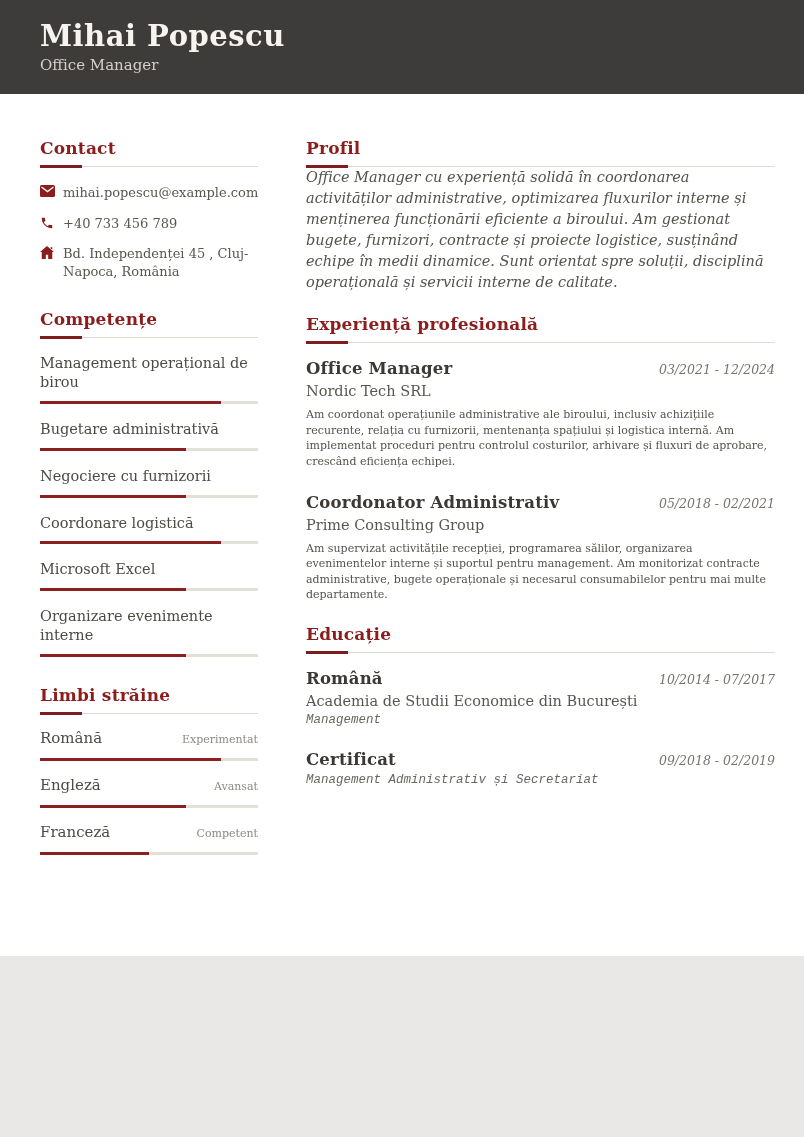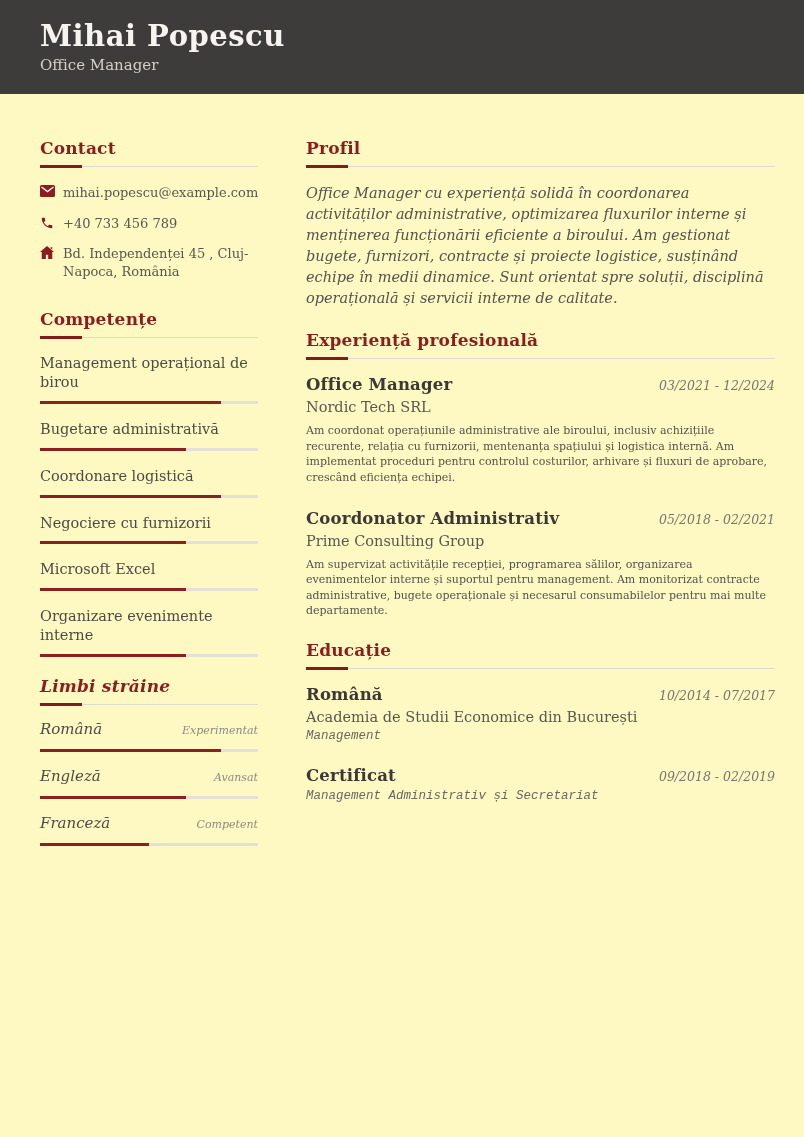--- a/index.html
+++ b/index.html
@@ -2,22 +2,22 @@
 <html><head>
 <meta charset="utf-8">
 <style>
   * { margin:0; padding:0; box-sizing:border-box; }
   html,body { width:804px; }
   body {
     font-family:"DejaVu Serif","Liberation Serif",serif;
     background:#e9e8e6;
   }
   .page {
-    width:804px; height:1137px;
-    background:#fef9c3;
+    width:804px; height:956px;
+    background:#ffffff;
     overflow:hidden;
   }
   
   .hdr {
     background:#3e3c3b;
     height:94px;
     padding:20px 40px 0 40px;
   }
   .hdr-name {
     color:#f7f4ef;
@@ -71,29 +71,29 @@
   .skill-item { margin-top:16px; }
   .skill-label { font-size:14.5px; color:#4e4b46; line-height:1.3; }
   .bar {
     margin-top:9px;
     height:3px;
     background:#e3dfd9;
     width:100%;
   }
   .bar-fill { height:3px; background:#8b2020; }
   
-  .langs { margin-top:19px;font-style:italic; }
+  .langs { margin-top:28px; }
   .lang-item { margin-top:15px; }
   .lang-row { display:flex; justify-content:space-between; align-items:baseline; }
   .lang-name { font-size:15px; color:#4e4b46; }
   .lang-level { font-size:11px; color:#8d8a84; }
   .lang-item .bar { margin-top:11px; }
   
   .profile-text {
-    margin-top:16px;
+    margin-top:0;
     font-style:italic;
     font-size:14.5px;
     color:#55524c;
     line-height:1.45;
   }
   .sec-gap { margin-top:21px; }
   .entry { margin-top:16px; }
   .entry-head { display:flex; justify-content:space-between; align-items:baseline; }
   .entry-title { font-size:16.5px; font-weight:bold; color:#3b3835; letter-spacing:.2px; }
   .entry-dates { font-size:12.5px; font-style:italic; color:#78746d; white-space:nowrap; }
@@ -163,29 +163,29 @@
               <div class="bar-fill" style="width: 83%;"></div>
             </div>
         </div>
         <div class="skill-item">
           <div class="skill-label">Bugetare administrativă</div>
           <div class="bar">
               <div class="bar-fill" style="width: 67%;"></div>
             </div>
         </div>
         <div class="skill-item">
+          <div class="skill-label">Negociere cu furnizorii</div>
+          <div class="bar">
+              <div class="bar-fill" style="width: 67%;"></div>
+            </div>
+        </div>
+        <div class="skill-item">
           <div class="skill-label">Coordonare logistică</div>
           <div class="bar">
               <div class="bar-fill" style="width: 83%;"></div>
-            </div>
-        </div>
-        <div class="skill-item">
-          <div class="skill-label">Negociere cu furnizorii</div>
-          <div class="bar">
-              <div class="bar-fill" style="width: 67%;"></div>
             </div>
         </div>
         <div class="skill-item">
           <div class="skill-label">Microsoft Excel</div>
           <div class="bar">
               <div class="bar-fill" style="width: 67%;"></div>
             </div>
         </div>
         <div class="skill-item">
           <div class="skill-label">Organizare evenimente interne</div>

